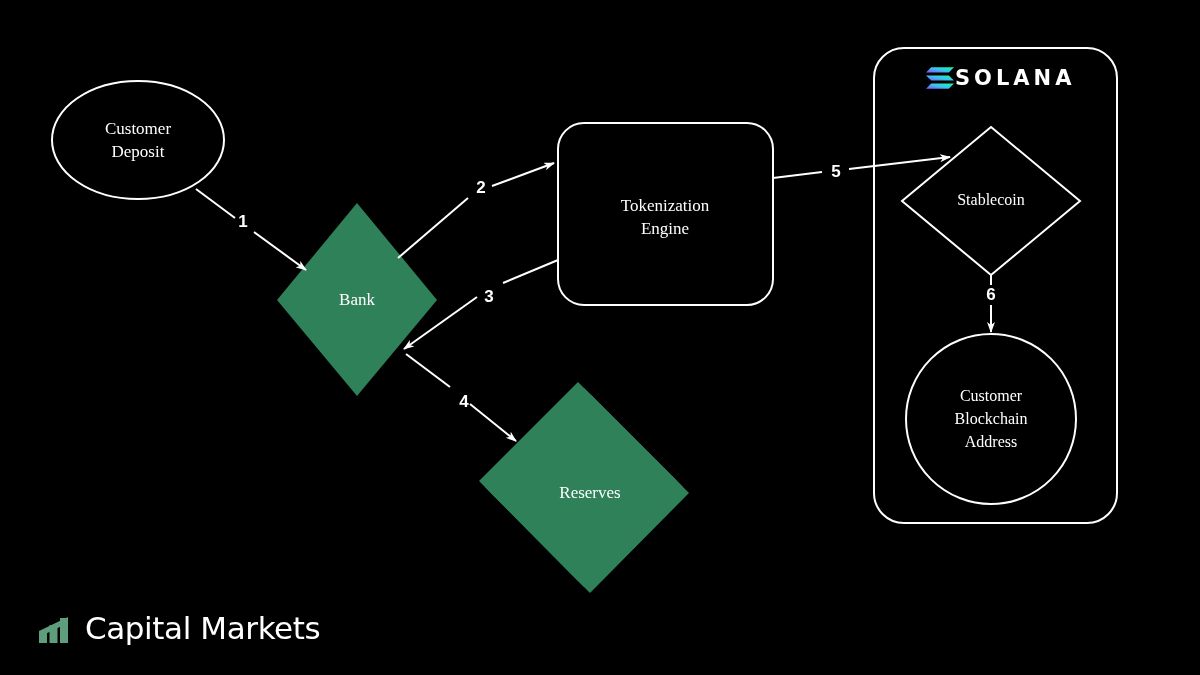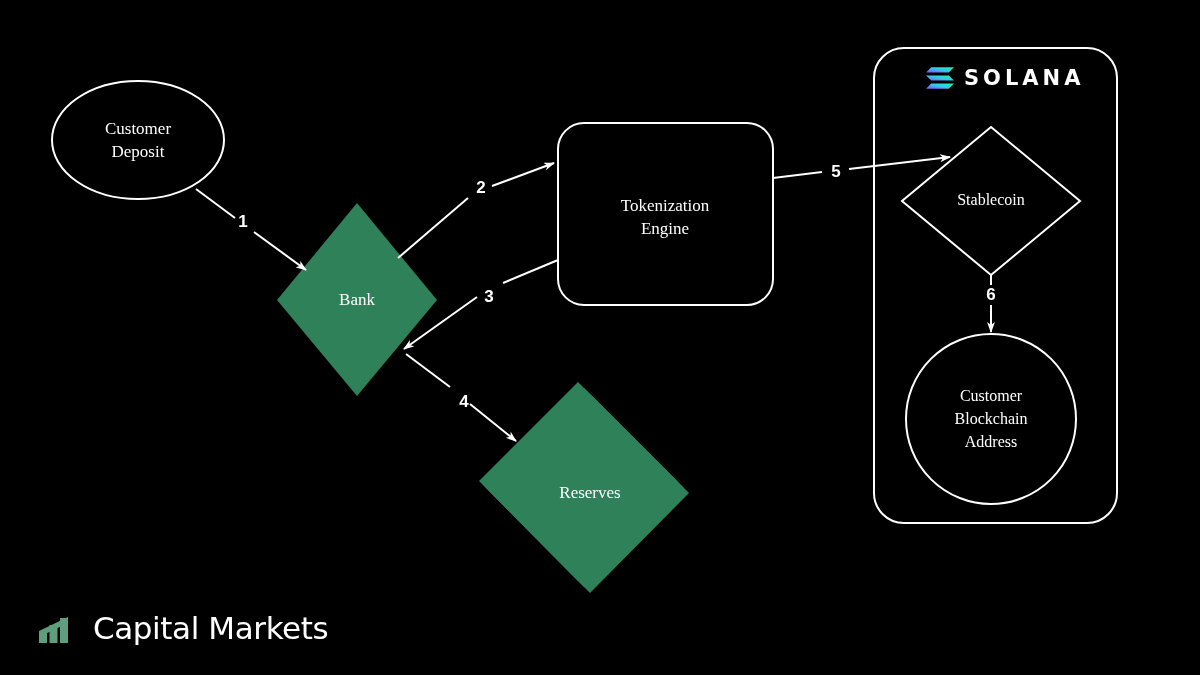--- a/index.html
+++ b/index.html
@@ -58,21 +58,21 @@
     stroke-width: 2;
     fill: none;
   }
   
   #solana-logo {
     position: absolute;
     left: 925px;
     top: 66px;
     display: flex;
     align-items: center;
-    gap: 9px;
+    gap: 0;
   }
   #solana-mark {
     width: 30px;
     height: 24px;
     display: block;
   }
   #solana-wordmark {
     font-family: "DejaVu Sans", sans-serif;
     color: #ffffff;
     font-size: 21px;
@@ -81,21 +81,21 @@
     line-height: 1;
     white-space: nowrap;
   }
   
   #brand {
     position: absolute;
     left: 38px;
     top: 612px;
     display: flex;
     align-items: center;
-    gap: 21px;
+    gap: 13px;
   }
   #brand-icon {
     width: 34px;
     height: 32px;
     display: block;
   }
   #brand-text {
     font-family: "DejaVu Sans", sans-serif;
     color: #ffffff;
     font-size: 31px;

